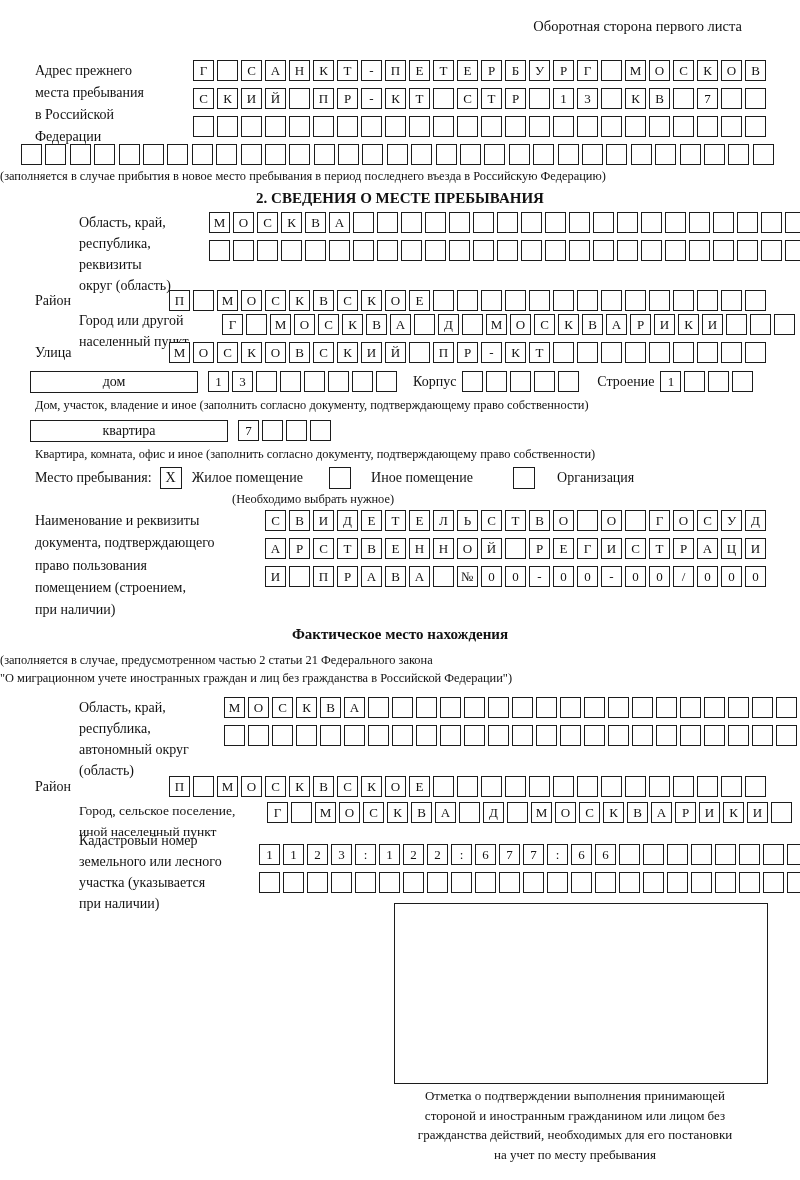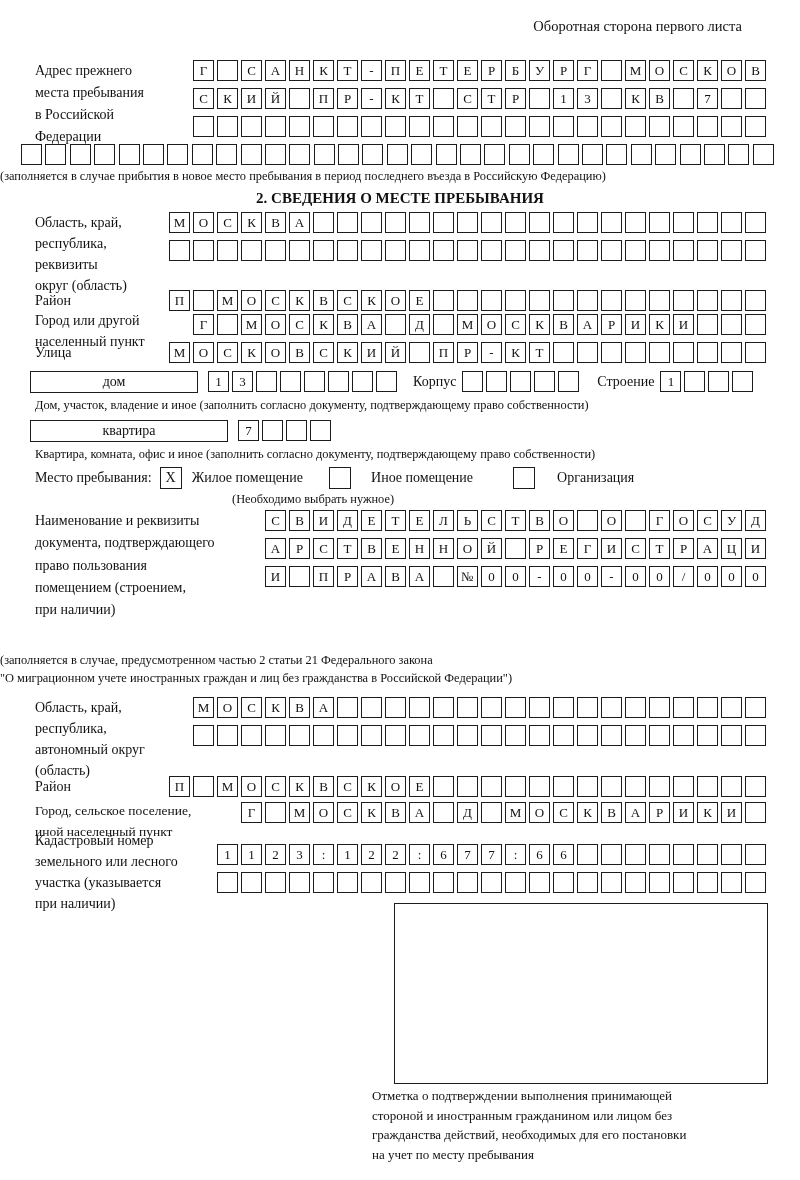--- a/index.html
+++ b/index.html
@@ -2,37 +2,37 @@
 <html><head>
 <meta charset="utf-8">
 <style>
   html,body{margin:0;padding:0;background:#fff;}
   .page{position:relative;width:800px;height:1180px;background:#ffffff;
         font-family:"Liberation Serif",serif;color:#111;overflow:hidden;}
   .abs{position:absolute;}
   .hdr{top:18px;right:58px;font-size:14.5px;}
   .fblock{position:absolute;left:35px;right:34px;display:flex;align-items:flex-start;}
   .flabel{font-size:14px;line-height:22px;flex-shrink:0;}
-  .flabel.tight{line-height:21px;}
+  .flabel.tight{line-height:21px;margin-left:44px;}
   .rows{margin-left:auto;}
   .cellrow{display:flex;gap:3px;justify-content:flex-end;margin-bottom:7px;}
   .cell{box-sizing:border-box;width:21px;height:21px;border:1.6px solid #1c1c1c;
         display:flex;align-items:center;justify-content:center;
         font-size:13px;flex-shrink:0;background:#fff;}
   .fullrow{position:absolute;left:21px;right:26px;display:flex;justify-content:space-between;}
   .ccap{position:absolute;left:0;right:0;font-size:12.4px;}
   .title{position:absolute;left:0;right:0;text-align:center;font-weight:bold;font-size:15px;}
   .inlabel{font-size:14px;line-height:22px;white-space:nowrap;}
   .labelbox{box-sizing:border-box;border:1.6px solid #1c1c1c;height:22px;
             display:flex;align-items:center;justify-content:center;font-size:14px;flex-shrink:0;}
   .cb{box-sizing:border-box;width:22px;height:22px;border:1.7px solid #1c1c1c;
       display:flex;align-items:center;justify-content:center;font-size:14px;flex-shrink:0;}
   .bigbox{position:absolute;left:394px;top:903px;width:372px;height:179px;
           border:1.7px solid #1c1c1c;background:#fff;}
-  .stampcap{position:absolute;left:372px;top:1086px;width:406px;
+  .stampcap{position:absolute;left:372px;top:1086px;width:406px;text-align:center;
             font-size:13px;line-height:19.5px;}
   .lcap{position:absolute;left:35px;font-size:12.4px;}
 </style>
 </head>
 <body>
 
 <div class="page">
 
   <div class="abs hdr">Оборотная сторона первого листа</div>
 
@@ -453,20 +453,21 @@
           <div class="cell">0</div>
           <div class="cell">0</div>
           <div class="cell">/</div>
           <div class="cell">0</div>
           <div class="cell">0</div>
           <div class="cell">0</div>
         </div>
     </div>
   </div>
 
+  <div class="title" style="top:626px">Фактическое место нахождения</div>
   <div class="ccap" style="top:652px;line-height:17.5px">(заполняется в случае, предусмотренном частью 2 статьи 21 Федерального закона</div>
   <div class="ccap" style="top:670px;line-height:17.5px">"О миграционном учете иностранных граждан и лиц без гражданства в Российской Федерации")</div>
 
   <div class="fblock" style="top:697px">
     <div class="flabel tight" style="width:145px">
       <div>Область, край,</div>
       <div>республика,</div>
       <div>автономный округ</div>
       <div>(область)</div>
     </div>

